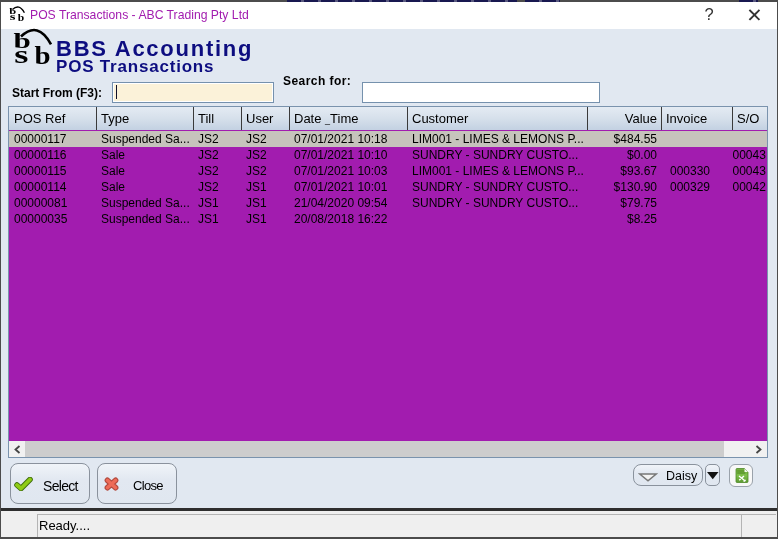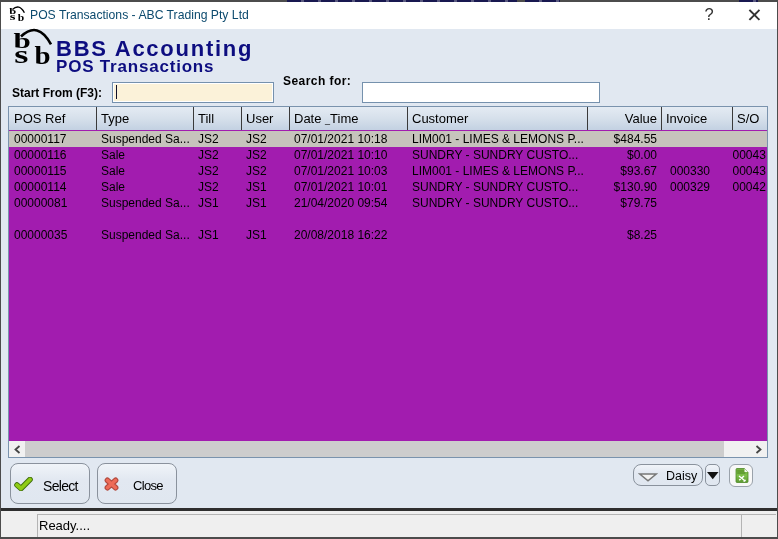--- a/index.html
+++ b/index.html
@@ -13,21 +13,21 @@
 .abs { position:absolute; }
 
 #frame-top { left:0; top:0; width:778px; height:2px; background:#4c4c4c; }
 #frame-left { left:0; top:0; width:1px; height:539px; background:#4c4c4c; }
 #frame-right { left:777px; top:0; width:1px; height:539px; background:#4c4c4c; }
 #frame-bottom { left:0; top:537px; width:778px; height:2px; background:#4c4c4c; }
 
 .topmark { top:0; height:3px; background:repeating-linear-gradient(90deg,#181850 0 14px,#5a5a80 14px 17px); }
 
 #titlebar { left:1px; top:2px; width:776px; height:27px; background:#ffffff; }
-#title-text { left:30px; top:8px; font-size:12.2px; color:#0c4a6e; }
+#title-text { left:30px; top:8px; font-size:12.2px; color:#a21caf; }
 #btn-help { left:699px; top:5px; width:20px; height:20px; font-size:16.5px; color:#333; text-align:center; }
 #btn-close { left:744px; top:4px; width:21px; height:24px; font-size:19.5px; color:#333; text-align:center; }
 
 #h1 { left:56px; top:36px; font-size:22px; font-weight:bold; color:#0d0d80; letter-spacing:1.75px; }
 #h2 { left:56px; top:57px; font-size:17px; font-weight:bold; color:#0d0d80; letter-spacing:0.8px; }
 
 .lbl { font-size:12px; font-weight:bold; color:#000; }
 #lbl1 { left:12px; top:86px; }
 #lbl2 { left:283px; top:74px; letter-spacing:0.45px; }
 #input1 { left:112px; top:82px; width:162px; height:21px; background:#fbf2d9; border:1px solid #7591ad; box-shadow:inset 0 0 0 1px #fff; }
@@ -154,21 +154,21 @@
   </div>
   <div class="row" style="top:88px;padding-left:15px;">
     <div class="cell" style="left:5px;">00000081</div>
     <div class="cell" style="left:92px;width:92px;">Suspended Sa...</div>
     <div class="cell" style="left:189px;">JS1</div>
     <div class="cell" style="left:237px;">JS1</div>
     <div class="cell" style="left:285px;">21/04/2020 09:54</div>
     <div class="cell" style="left:403px;width:175px;">SUNDRY - SUNDRY CUSTO...</div>
     <div class="cell" style="left:578px;width:70px;text-align:right;">$79.75</div>
   </div>
-  <div class="row" style="top:120px;padding-left:12px;">
+  <div class="row" style="top:104px;padding-left:12px;">
     <div class="cell" style="left:5px;">00000035</div>
     <div class="cell" style="left:92px;width:92px;">Suspended Sa...</div>
     <div class="cell" style="left:189px;">JS1</div>
     <div class="cell" style="left:237px;">JS1</div>
     <div class="cell" style="left:285px;">20/08/2018 16:22</div>
     <div class="cell" style="left:578px;width:70px;text-align:right;">$8.25</div>
   </div>
   <div class="abs" id="hscroll">
     <svg class="abs" style="left:5px;top:4px;" width="7" height="9" viewBox="0 0 7 9">
         <path d="M5.5 1 L1.5 4.5 L5.5 8" fill="none" stroke="#444" stroke-width="1.8"></path>

